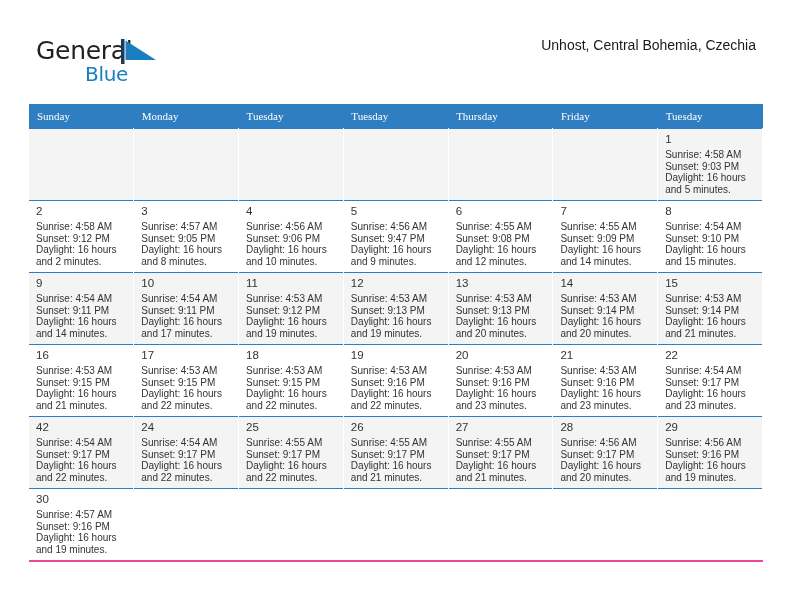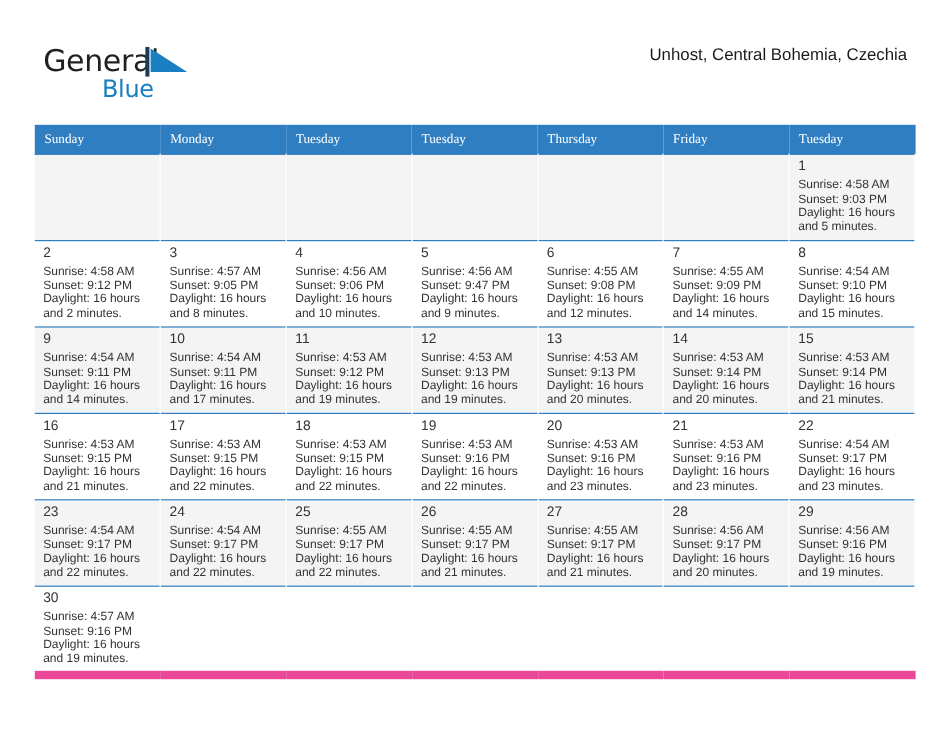--- a/index.html
+++ b/index.html
@@ -109,21 +109,21 @@
     padding: 0;
     height: 72px;
     border-top: 1px solid #2f7ec1;
     border-right: 1px solid #ffffff;
     background: #ffffff;
   }
   .calendar tr.shaded td {
     background: #f4f4f4;
   }
   .calendar tr:last-child td {
-    border-bottom: 7px solid #ec4899;
+    border-bottom: 2px solid #ec4899;
   }
   .cell-inner {
     padding: 3px 6px 4px 7px;
   }
   .daynum {
     font-size: 11.5px;
     color: #333333;
     line-height: 15px;
     margin-bottom: 2px;
     font-family: "Liberation Sans", sans-serif;
@@ -437,21 +437,21 @@
                 <div>Sunset: 9:17 PM</div>
                 <div>Daylight: 16 hours</div>
                 <div>and 23 minutes.</div>
               </div>
             </div>
           </td>
         </tr>
         <tr class="shaded">
           <td>
             <div class="cell-inner">
-              <div class="daynum">23</div>
+              <div class="daynum">42</div>
               <div class="detail">
                 <div>Sunrise: 4:54 AM</div>
                 <div>Sunset: 9:17 PM</div>
                 <div>Daylight: 16 hours</div>
                 <div>and 22 minutes.</div>
               </div>
             </div>
           </td>
           <td>
             <div class="cell-inner">

